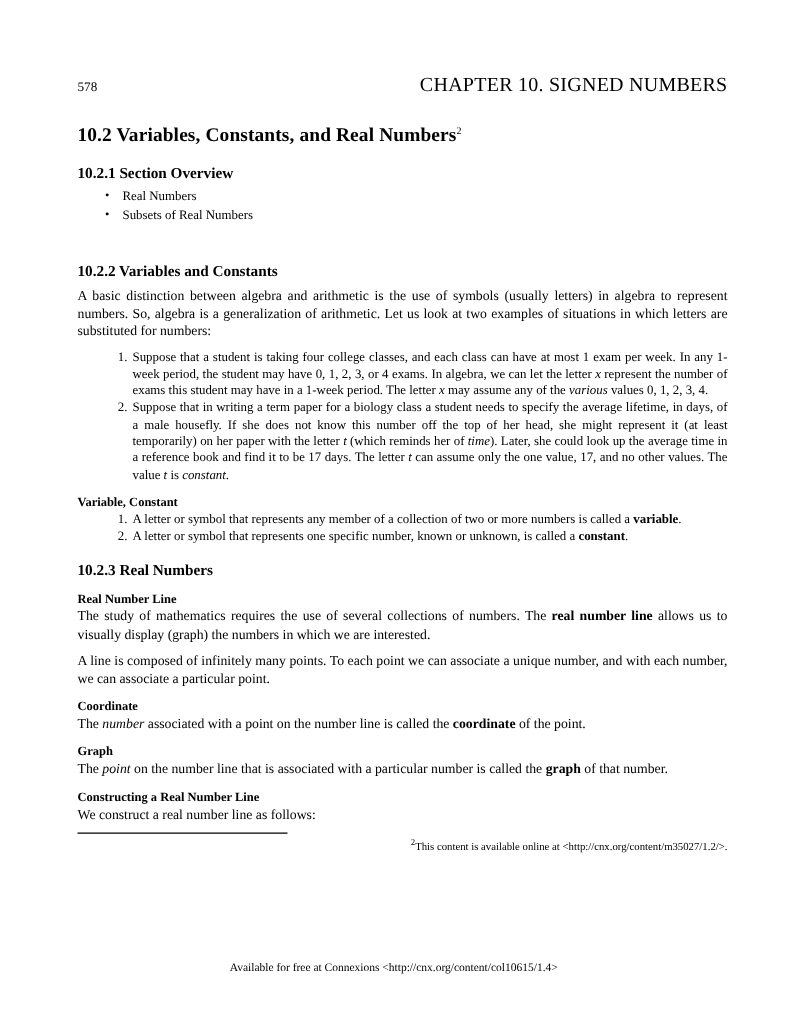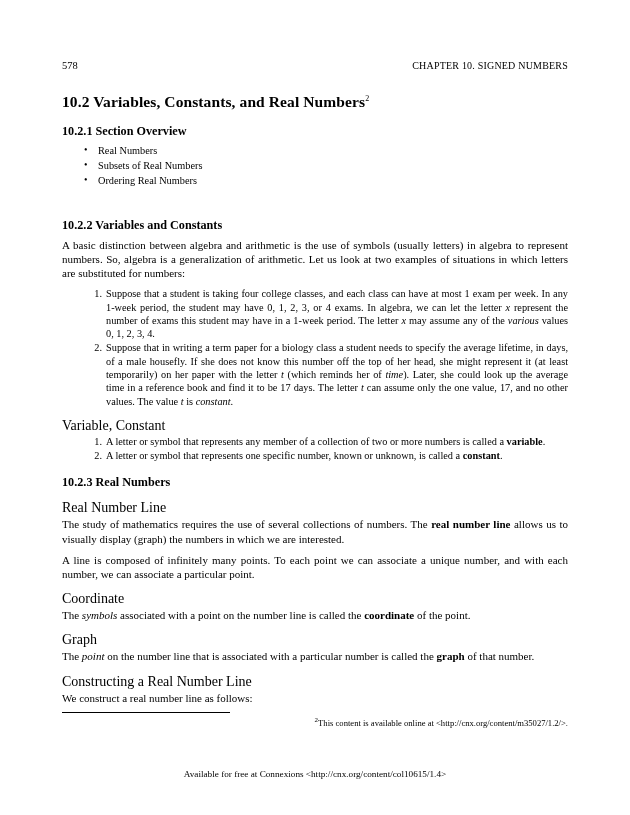--- a/index.html
+++ b/index.html
@@ -12,56 +12,56 @@
     height: 815px;
     font-family: "Liberation Serif", serif;
     color: #000000;
     overflow: hidden;
   }
   .page {
     position: relative;
     width: 630px;
     height: 815px;
     box-sizing: border-box;
-    padding: 60px 62px 30px 62px;
+    padding: 60px 48px 30px 62px;
   }
   .runhead {
     display: flex;
     justify-content: space-between;
     align-items: baseline;
     font-size: 10.5px;
     margin-bottom: 22px;
   }
   .runhead .folio {
     font-size: 10.5px;
   }
   .runhead .chaptitle {
     font-variant: small-caps;
     letter-spacing: 0.2px;
-    font-size: 10px;
+    font-size: 16px;
   }
   h1.sec {
     font-size: 15.5px;
     font-weight: bold;
     margin: 0 0 12px 0;
     letter-spacing: 0.1px;
   }
   h1.sec .fn {
     font-size: 8px;
     vertical-align: super;
     font-weight: normal;
   }
   h2.sub {
     font-size: 12.2px;
     font-weight: bold;
     margin: 13px 0 5px 0;
   }
   h3.para {
-    font-size: 14px;
-    font-weight: normal;
+    font-size: 10px;
+    font-weight: bold;
     margin: 10px 0 1px 0;
   }
   p {
     font-size: 11px;
     line-height: 1.29;
     margin: 0 0 7px 0;
     text-align: justify;
   }
   ul.overview {
     list-style: none;
@@ -144,21 +144,20 @@
   </div>
 
   <h1 class="sec">
     <span>10.2 Variables, Constants, and Real Numbers</span><span class="fn">2</span>
   </h1>
 
   <h2 class="sub">10.2.1 Section Overview</h2>
   <ul class="overview">
     <li>Real Numbers</li>
     <li>Subsets of Real Numbers</li>
-    <li>Ordering Real Numbers</li>
   </ul>
 
   <div class="spacer-lg"></div>
 
   <h2 class="sub">10.2.2 Variables and Constants</h2>
   <p>A basic distinction between algebra and arithmetic is the use of symbols (usually letters) in algebra to represent numbers. So, algebra is a generalization of arithmetic. Let us look at two examples of situations in which letters are substituted for numbers:</p>
 
   <ol class="num">
     <li>Suppose that a student is taking four college classes, and each class can have at most 1 exam per week. In any 1-week period, the student may have 0, 1, 2, 3, or 4 exams. In algebra, we can let the letter <span class="mathit">x</span> represent the number of exams this student may have in a 1-week period. The letter <span class="mathit">x</span> may assume any of the <span class="it">various</span> values 0, 1, 2, 3, 4.</li>
     <li>Suppose that in writing a term paper for a biology class a student needs to specify the average lifetime, in days, of a male housefly. If she does not know this number off the top of her head, she might represent it (at least temporarily) on her paper with the letter <span class="mathit">t</span> (which reminds her of <span class="it">time</span>). Later, she could look up the average time in a reference book and find it to be 17 days. The letter <span class="mathit">t</span> can assume only the one value, 17, and no other values. The value <span class="mathit">t</span> is <span class="it">constant</span>.</li>
@@ -171,21 +170,21 @@
   </ol>
 
 
   <h2 class="sub">10.2.3 Real Numbers</h2>
 
   <h3 class="para">Real Number Line</h3>
   <p>The study of mathematics requires the use of several collections of numbers. The <span class="bd">real number line</span> allows us to visually display (graph) the numbers in which we are interested.</p>
   <p>A line is composed of infinitely many points. To each point we can associate a unique number, and with each number, we can associate a particular point.</p>
 
   <h3 class="para">Coordinate</h3>
-  <p>The <span class="it">symbols</span> associated with a point on the number line is called the <span class="bd">coordinate</span> of the point.</p>
+  <p>The <span class="it">number</span> associated with a point on the number line is called the <span class="bd">coordinate</span> of the point.</p>
 
   <h3 class="para">Graph</h3>
   <p>The <span class="it">point</span> on the number line that is associated with a particular number is called the <span class="bd">graph</span> of that number.</p>
 
   <h3 class="para">Constructing a Real Number Line</h3>
   <p>We construct a real number line as follows:</p>
 
   <hr class="rule">
   <p class="footnote"><span class="fnmark">2</span><span>This content is available online at &lt;http://cnx.org/content/m35027/1.2/&gt;.</span></p>
 

